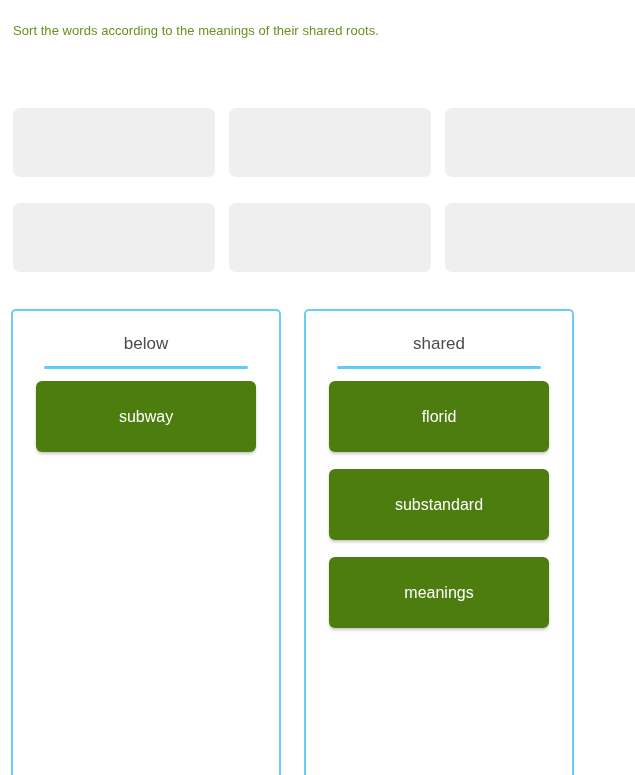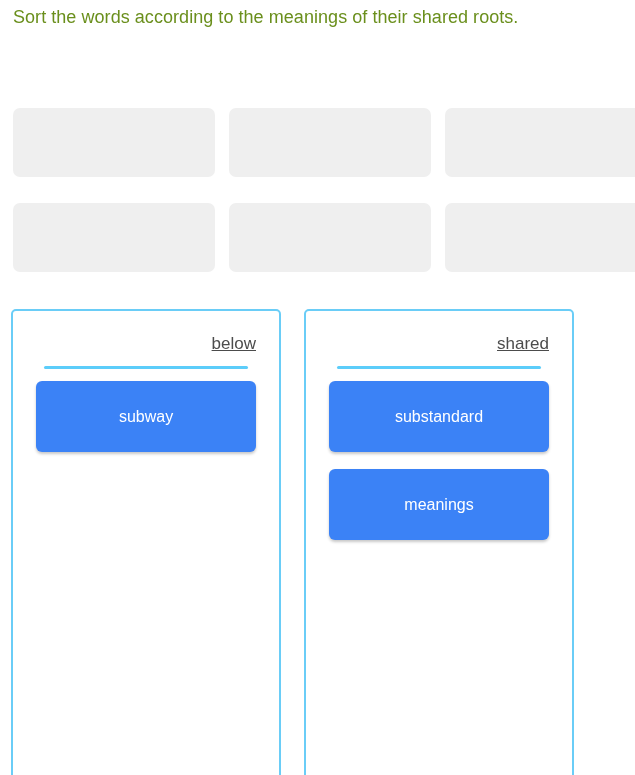--- a/index.html
+++ b/index.html
@@ -13,24 +13,24 @@
     background: #ffffff;
     font-family: "Liberation Sans", "DejaVu Sans", sans-serif;
     overflow: hidden;
     position: relative;
   }
 
   
   #prompt {
     position: absolute;
     left: 13px;
-    top: 2px;
+    top: 16px;
     width: 612px;
     color: #6a8f1c;
-    font-size: 18px;
+    font-size: 13px;
     line-height: 30px;
     letter-spacing: 0.05px;
     white-space: normal;
   }
 
   
   #slot-grid {
     position: absolute;
     left: 13px;
     top: 108px;
@@ -62,41 +62,40 @@
     border: 2px solid #6acdf7;
     border-radius: 5px;
     background: #ffffff;
     box-sizing: border-box;
     padding: 22px 23px 0 23px;
     display: flex;
     flex-direction: column;
     align-items: stretch;
   }
   .column-title {
-    text-align: right;
+    text-align: center;
     color: #4c4c4c;
     font-size: 17px;
     line-height: 22px;
     padding-bottom: 11px;
-    text-decoration: underline;
   }
   .column-divider {
     height: 3px;
     background: #5ccdfa;
     border-radius: 2px;
     margin: 0 8px 12px 8px;
   }
   .chip-list {
     display: flex;
     flex-direction: column;
     gap: 17px;
   }
   .chip {
     height: 71px;
-    background: #3b82f6;
+    background: #4d7c0f;
     border-radius: 6px;
     color: #ffffff;
     font-size: 16px;
     display: flex;
     align-items: center;
     justify-content: center;
     box-shadow: 0 2px 3px rgba(0,0,0,0.22);
     box-sizing: border-box;
     user-select: none;
     cursor: move;
@@ -123,18 +122,19 @@
     <div class="column-divider"></div>
     <div class="chip-list">
       <div class="chip">subway</div>
     </div>
   </div>
 
   <div class="column">
     <div class="column-title">shared</div>
     <div class="column-divider"></div>
     <div class="chip-list">
+      <div class="chip">florid</div>
       <div class="chip">substandard</div>
       <div class="chip">meanings</div>
     </div>
   </div>
 
 </div>
 
 </body></html>

